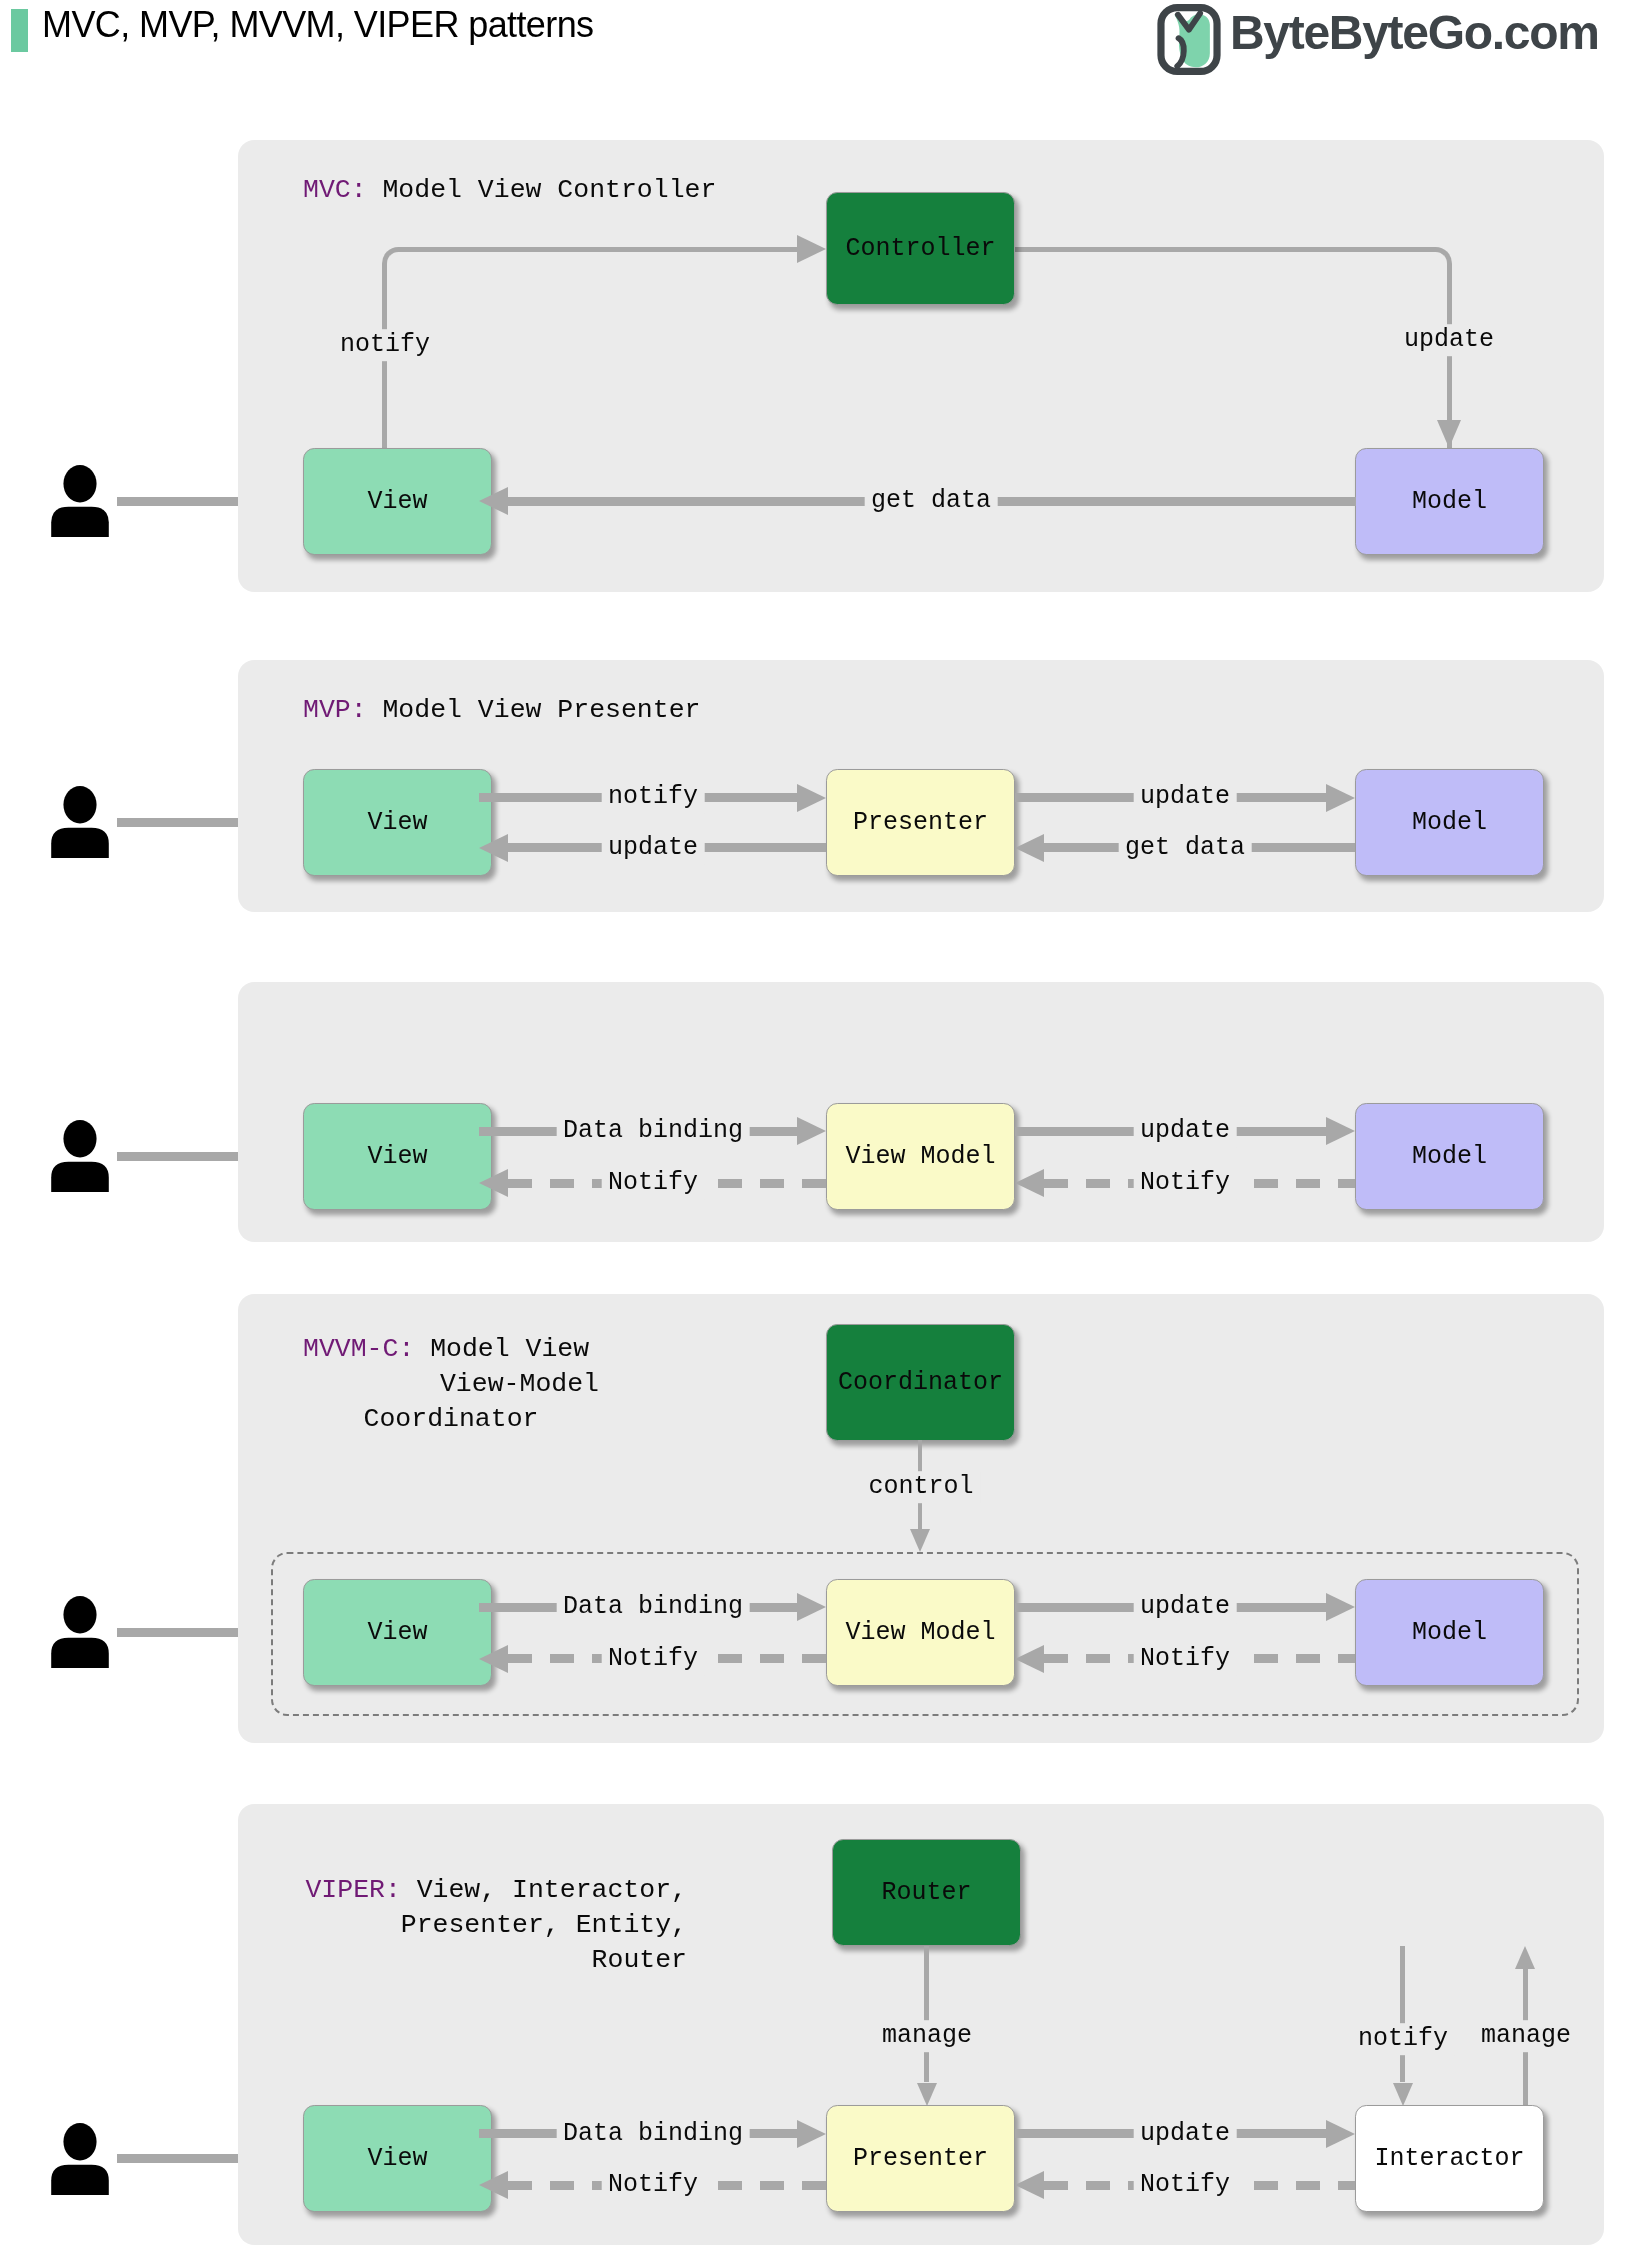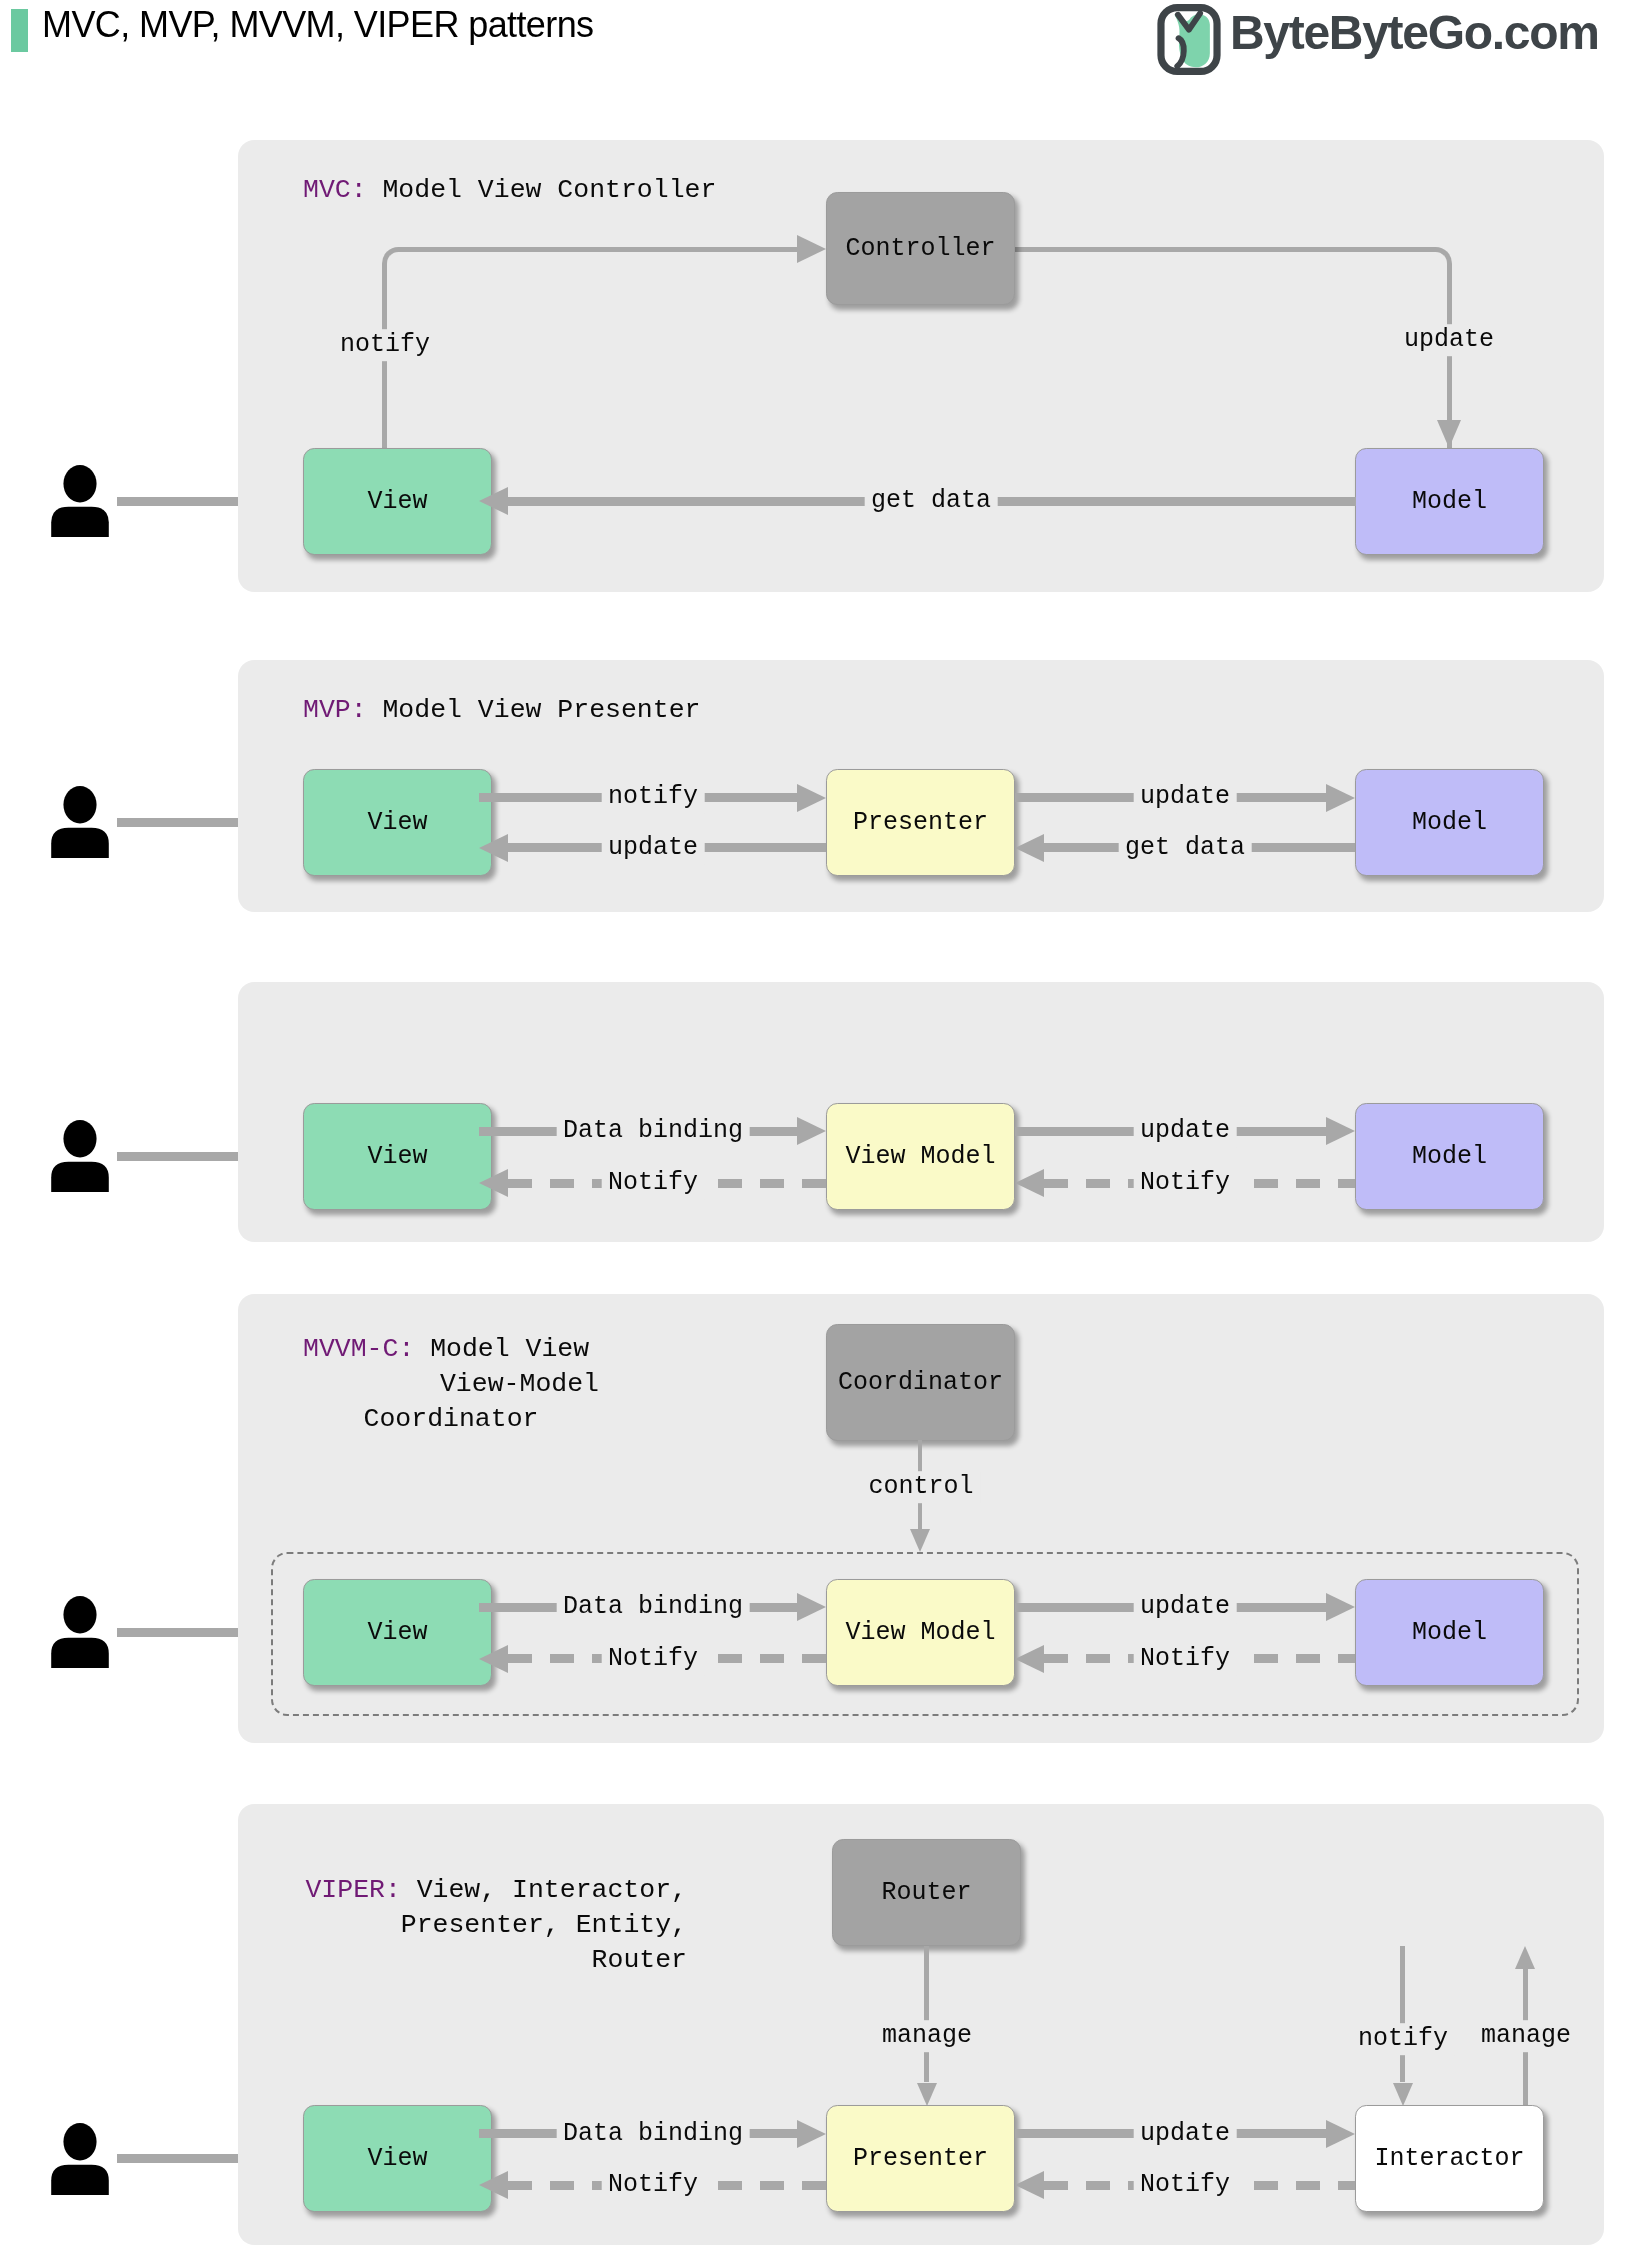--- a/index.html
+++ b/index.html
@@ -13,21 +13,21 @@
   .brand-text{position:absolute;left:74px;top:2.5px;font-size:48px;font-weight:700;color:#3E4448;
               letter-spacing:-1.3px;white-space:nowrap;font-family:"Liberation Sans",sans-serif;}
   
   .panel{position:absolute;left:238px;width:1366px;background:#EBEBEB;border-radius:16.4px;}
   .plabel{position:absolute;font:400 26.5px/35px "Liberation Mono",monospace;color:#0a0a0a;white-space:nowrap;}
   .abbr{color:#701a75;margin-right:15.8px;}
   
   .box{position:absolute;width:189px;height:107px;border-radius:11.3px;display:flex;align-items:center;
        justify-content:center;font:400 25px "Liberation Mono",monospace;color:#0a0a0a;
        border:1.3px solid #9b9b9b;box-shadow:3.2px 4.4px 5.7px rgba(0,0,0,.33);box-sizing:border-box;}
-  .green{background:#8DDCB4;margin-left:13px;}.pink{background:#a3a3a3;text-align:right;}.purple{background:#BFBCF8;}
+  .green{background:#8DDCB4;margin-left:13px;}.pink{background:#15803d;text-align:right;}.purple{background:#BFBCF8;}
   .yellow{background:#FAFAC8;}.magenta{background:#ffffff;}
   
   .hline{position:absolute;height:8.8px;background:#A8A8A8;}
   .hline.dash{background:repeating-linear-gradient(90deg,#A8A8A8 0 24px,transparent 24px 42px);}
   .vline{position:absolute;width:5.7px;background:#A8A8A8;}
   .tri-r{position:absolute;width:0;height:0;border-top:14px solid transparent;
          border-bottom:14px solid transparent;border-left:29px solid #A8A8A8;}
   .tri-l{position:absolute;width:0;height:0;border-top:14px solid transparent;
          border-bottom:14px solid transparent;border-right:29px solid #A8A8A8;}
   .tri-d{position:absolute;width:0;height:0;border-left:10px solid transparent;

